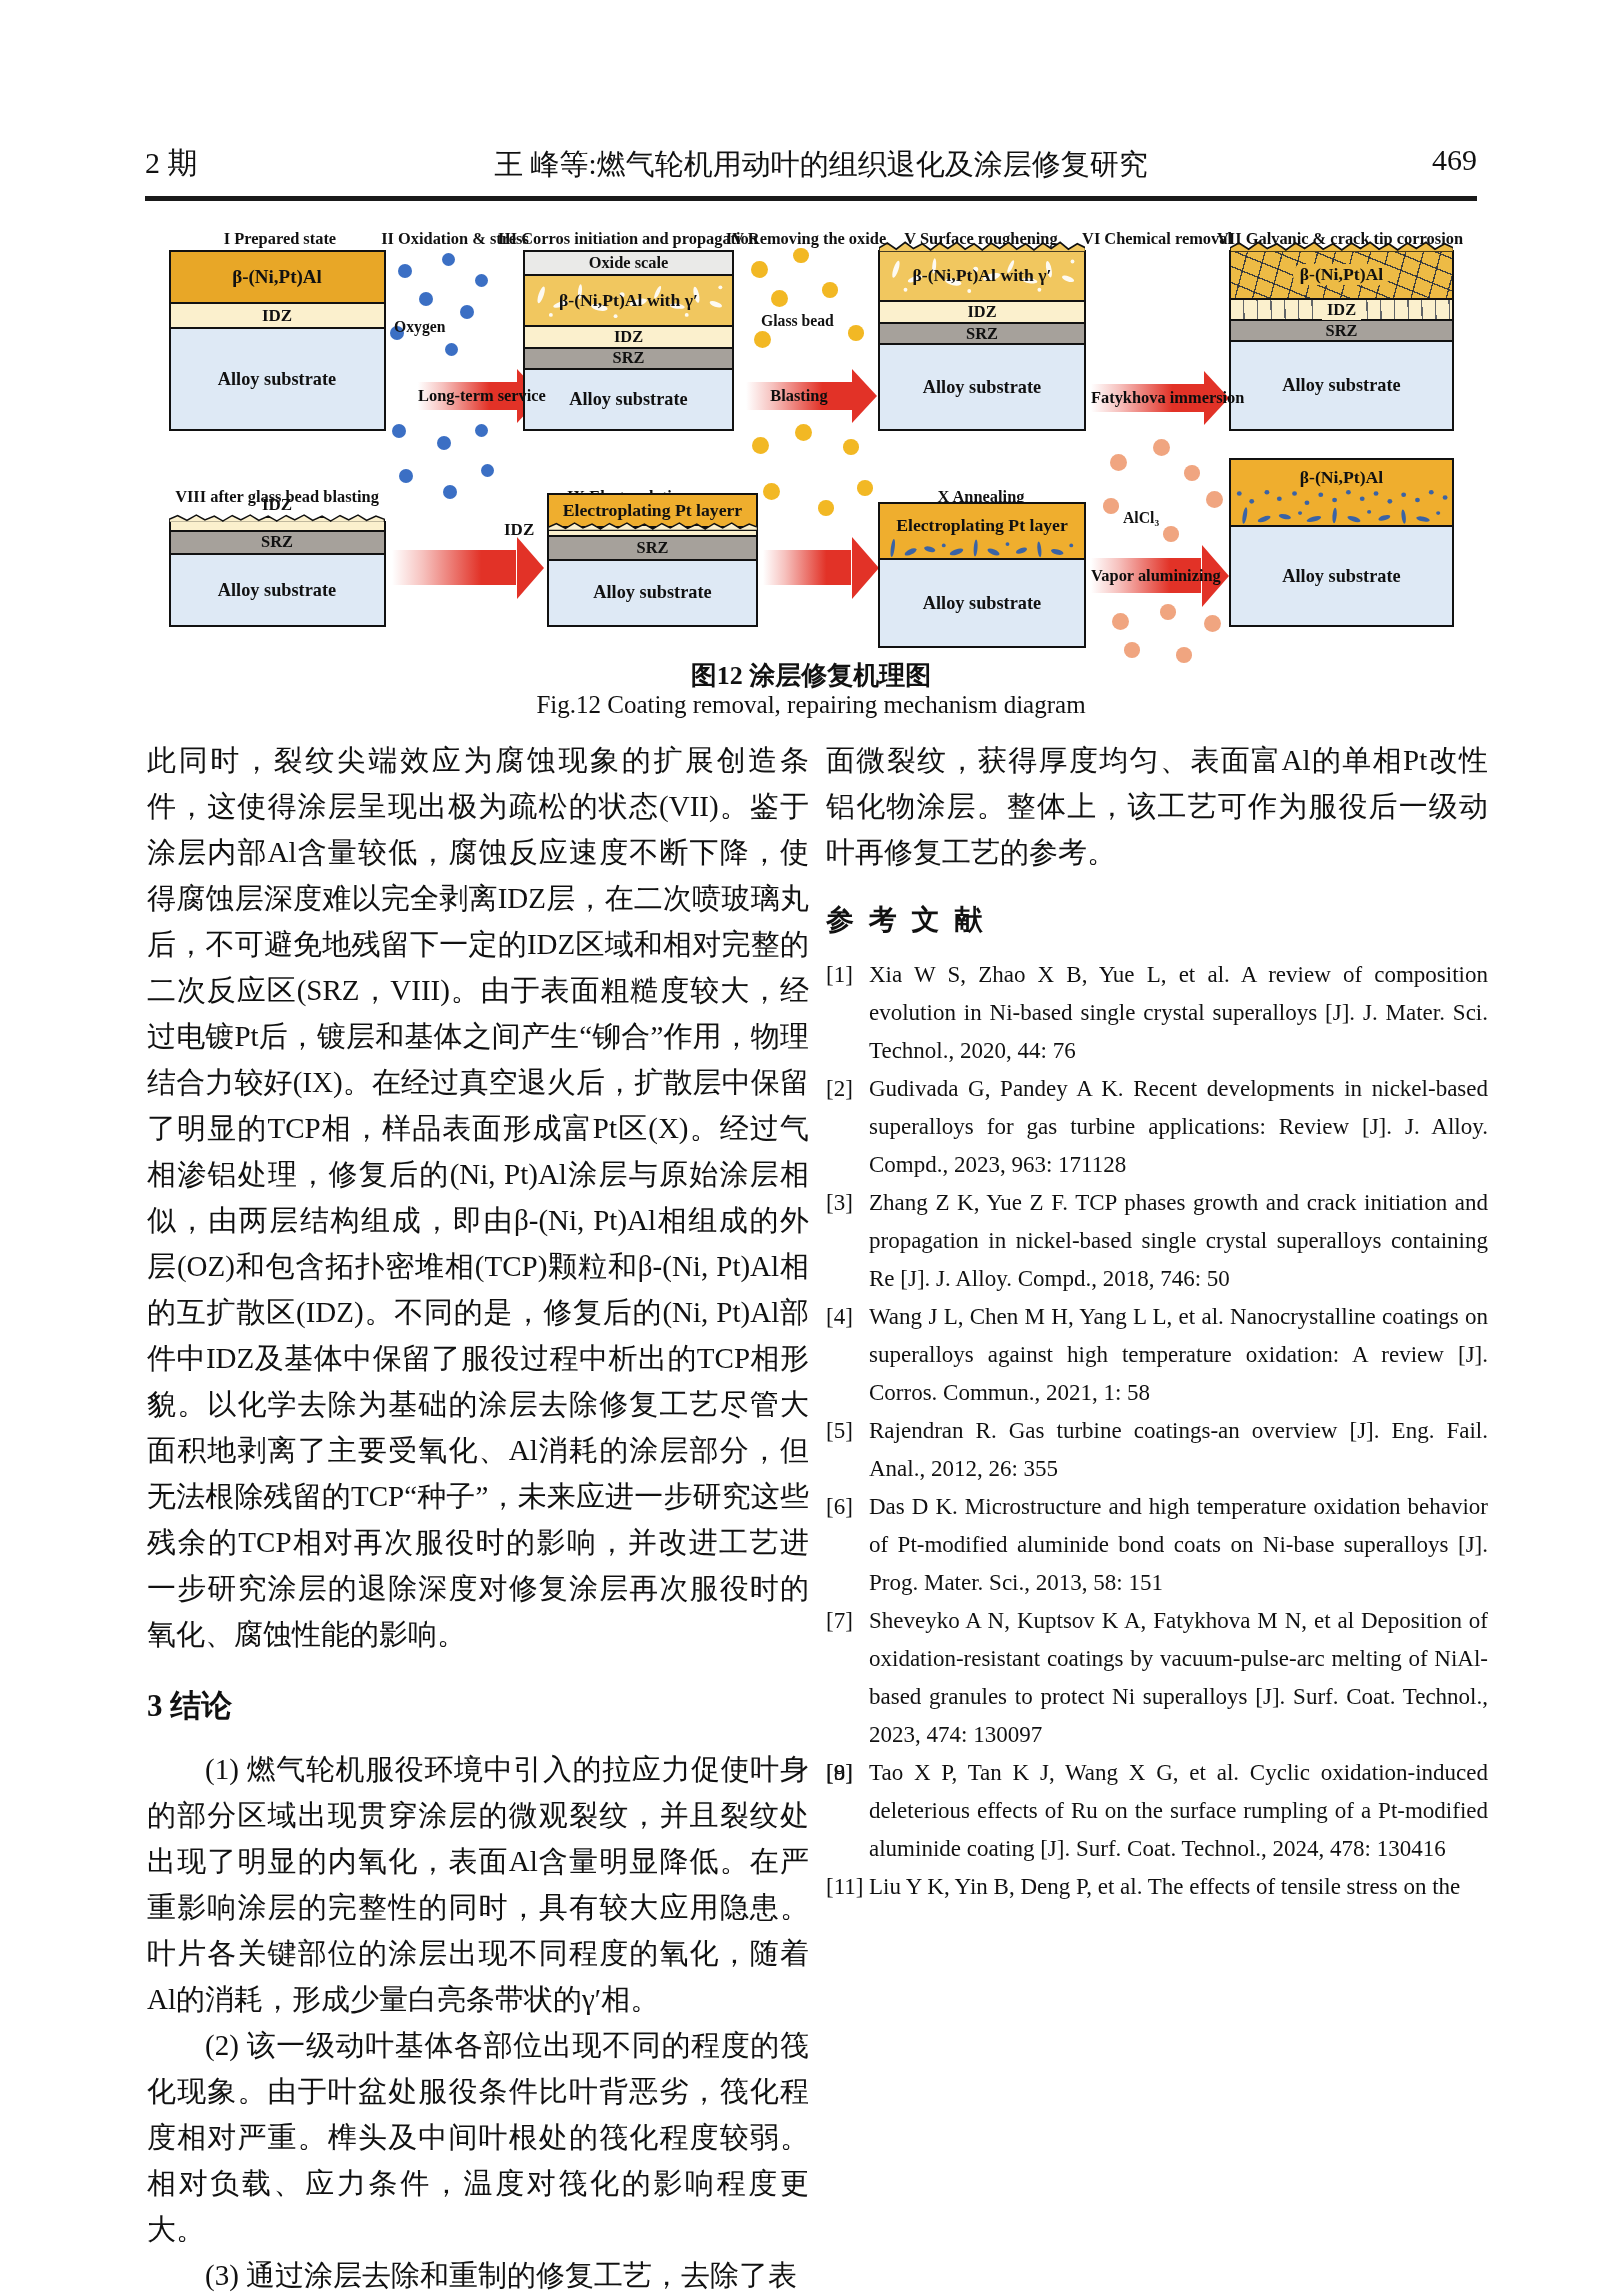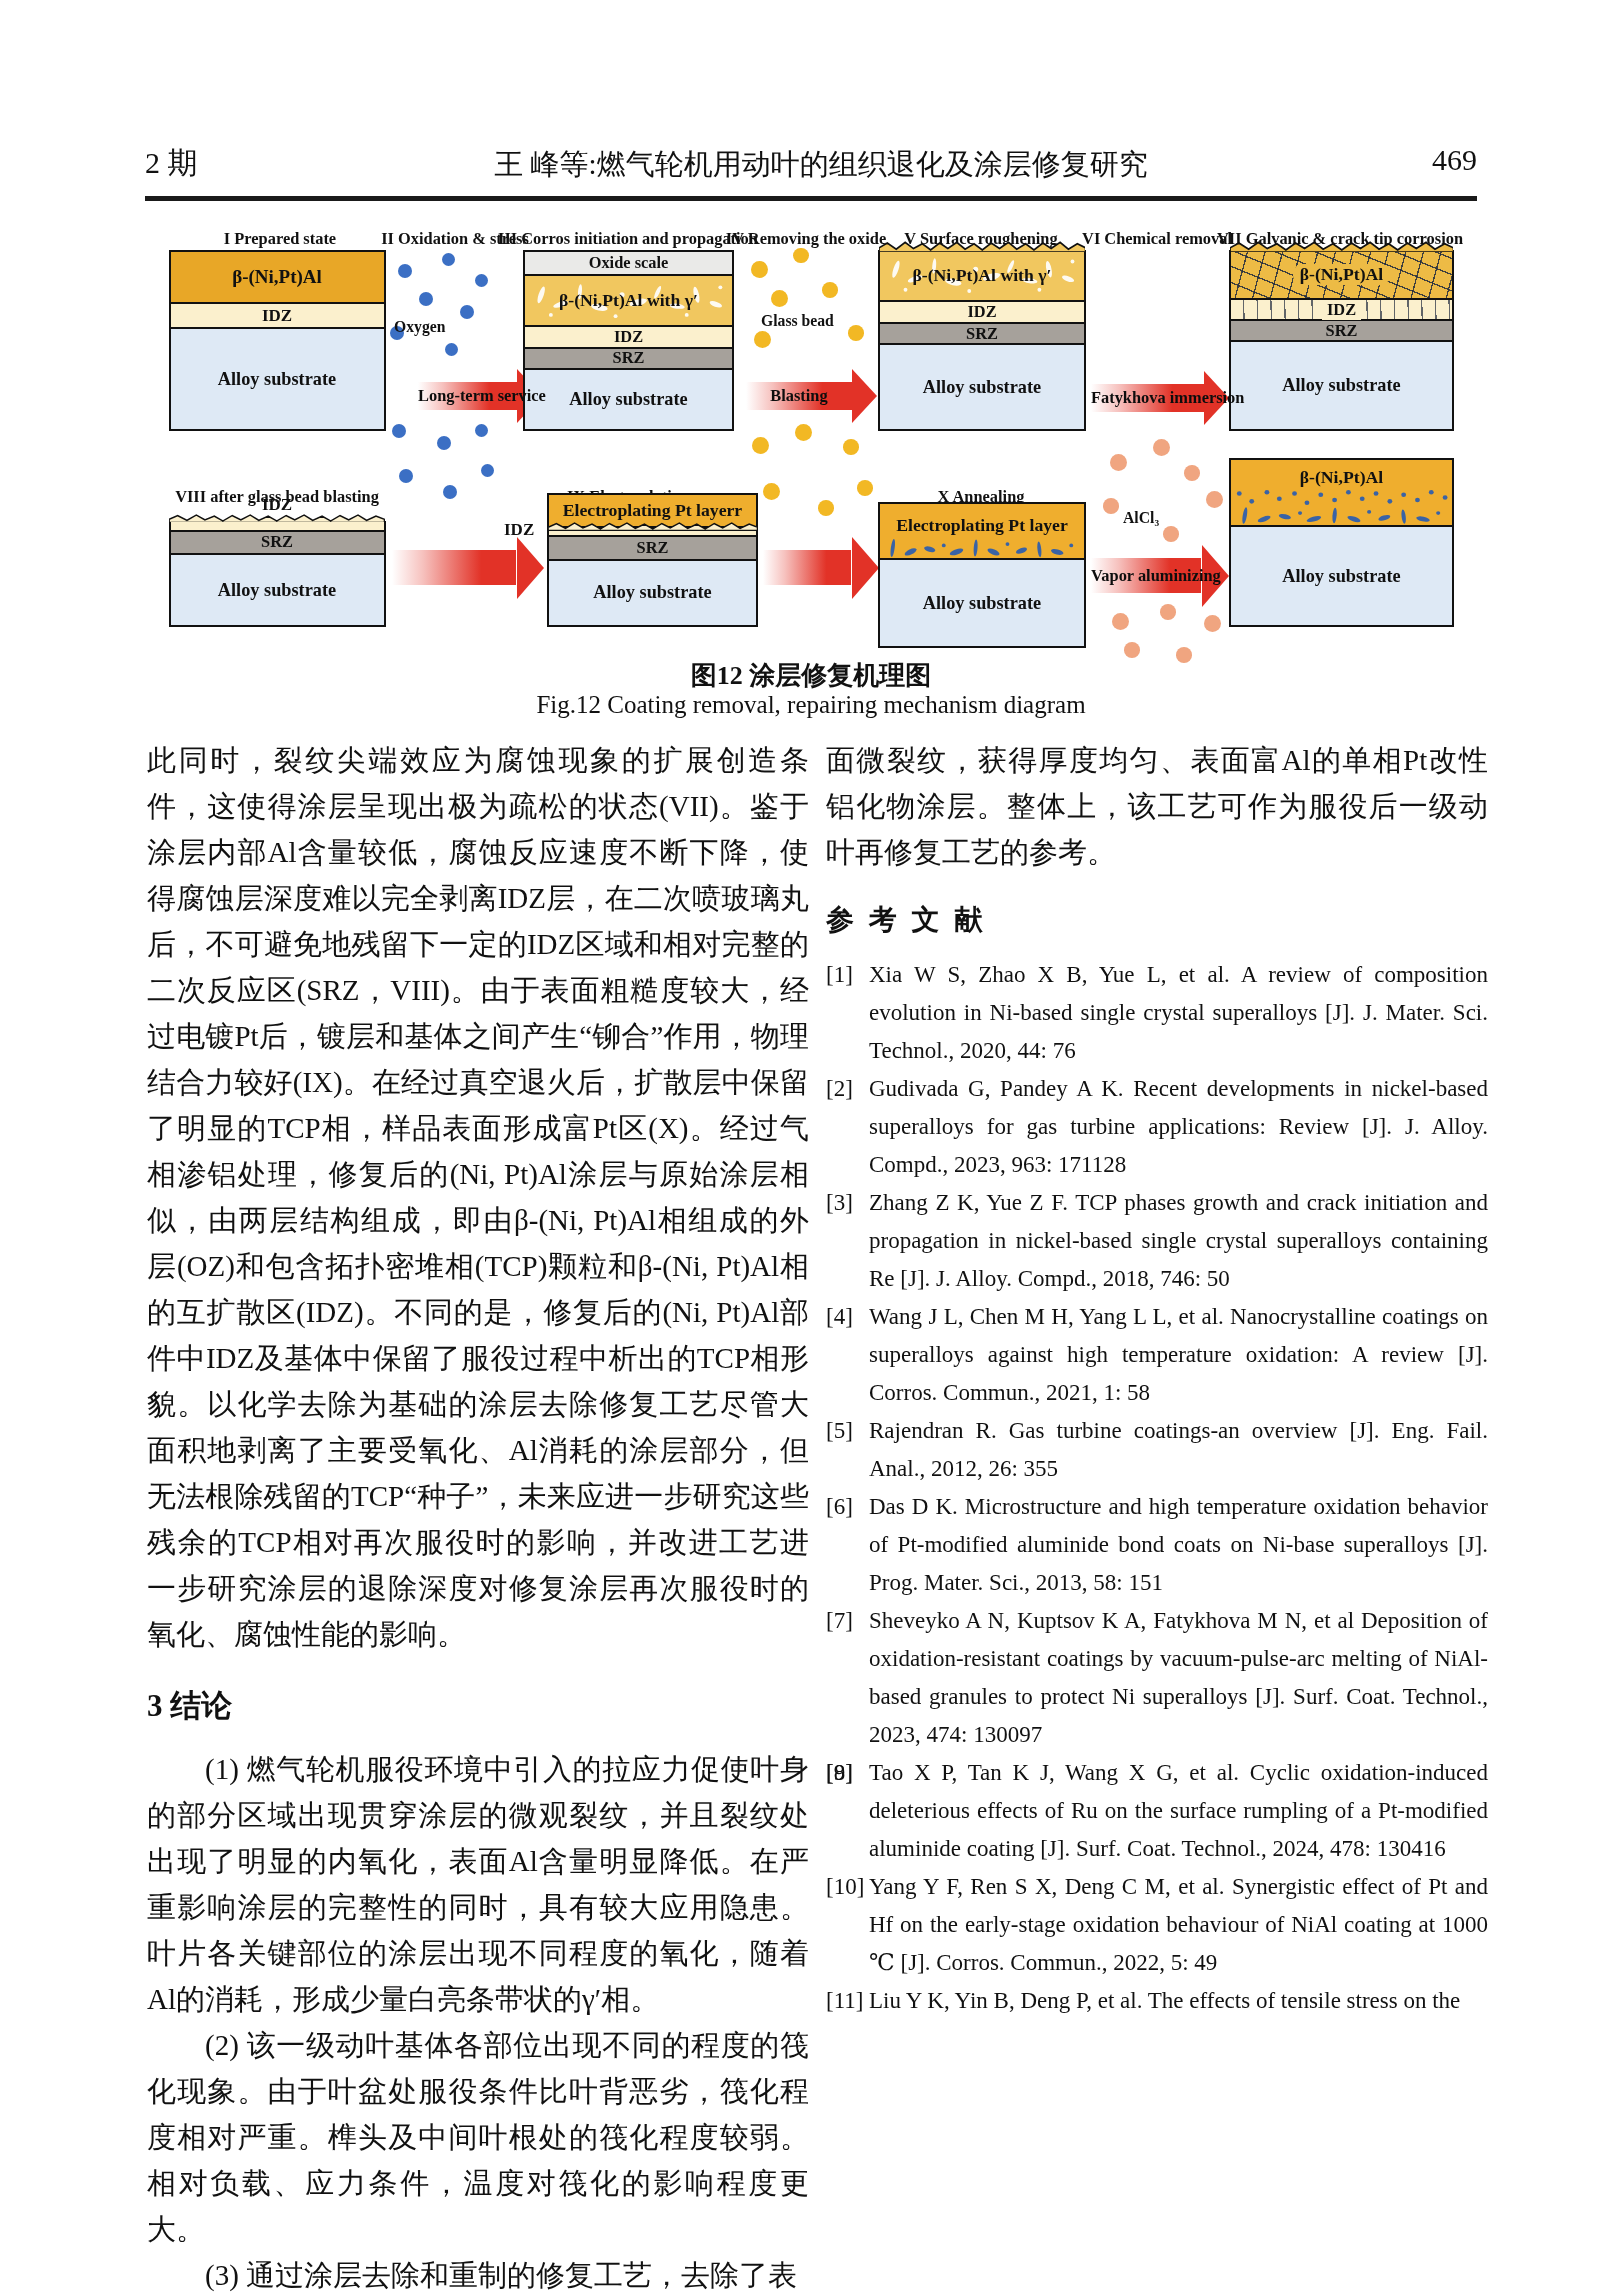--- a/index.html
+++ b/index.html
@@ -393,24 +393,20 @@
         <div>Sheveyko A N, Kuptsov K A, Fatykhova M N, et al Deposition of oxidation-resistant coatings by vacuum-pulse-arc melting of NiAl-based granules to protect Ni superalloys [J]. Surf. Coat. Technol., 2023, 474: 130097</div>
       </li>
       <li class="ref">
         <span class="ref-num">[8]</span>
       </li>
       <li class="ref">
         <span class="ref-num">[9]</span>
         <div>Tao X P, Tan K J, Wang X G, et al. Cyclic oxidation-induced deleterious effects of Ru on the surface rumpling of a Pt-modified aluminide coating [J]. Surf. Coat. Technol., 2024, 478: 130416</div>
       </li>
       <li class="ref">
-        <span class="ref-num">[10]</span>
-        <div>Yang Y F, Ren S X, Deng C M, et al. Synergistic effect of Pt and Hf on the early-stage oxidation behaviour of NiAl coating at 1000 ℃ [J]. Corros. Commun., 2022, 5: 49</div>
-      </li>
-      <li class="ref">
         <span class="ref-num">[11]</span>
         <div>Liu Y K, Yin B, Deng P, et al. The effects of tensile stress on the</div>
       </li>
     </ol>
   </div>
 
 </div>
 
 
 </body></html>

